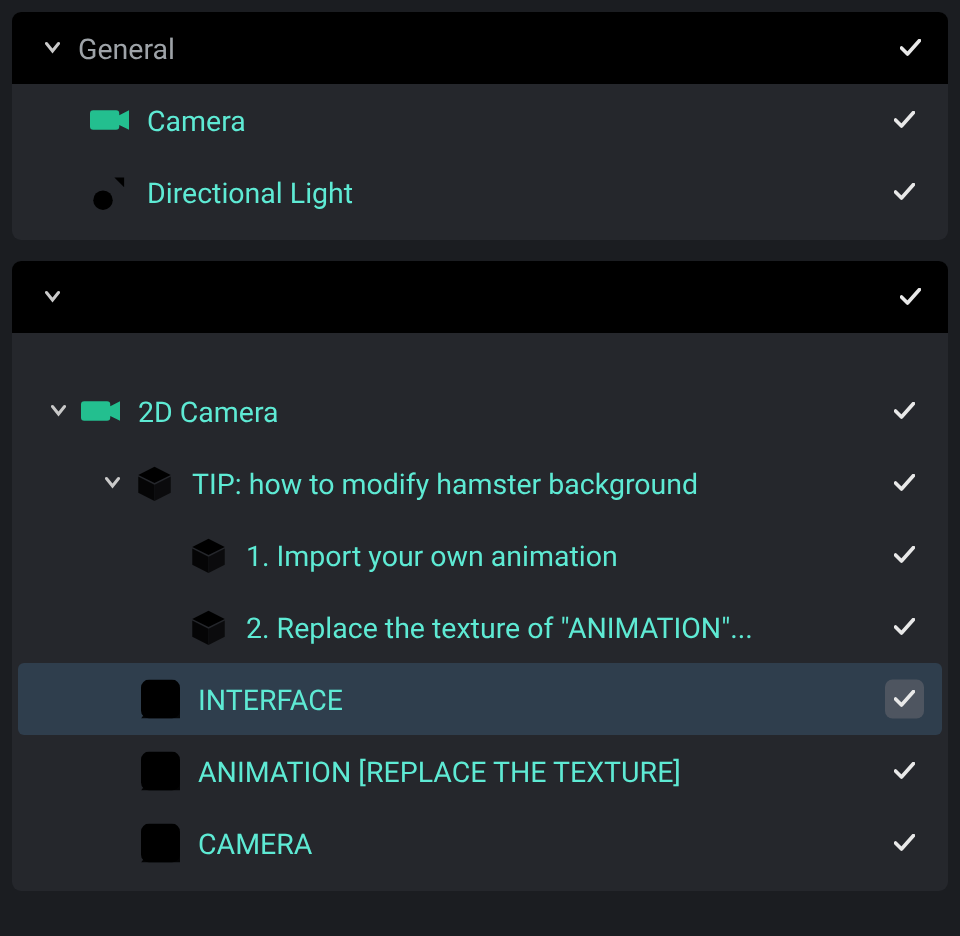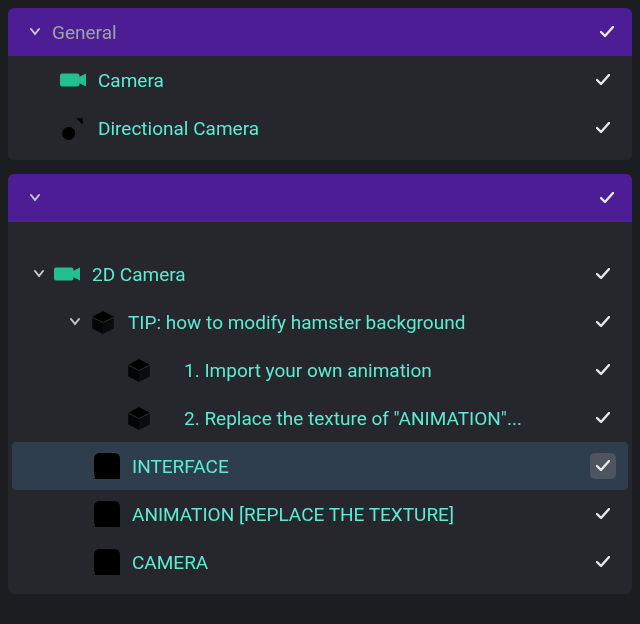--- a/index.html
+++ b/index.html
@@ -19,21 +19,21 @@
     background: #25272c;
     border-radius: 6px;
     margin-bottom: 14px;
     padding-bottom: 8px;
   }
   .section-header {
     display: flex;
     align-items: center;
     height: 48px;
     padding: 0 12px 0 20px;
-    background: #4c1d95;
+    background: #000000;
     border-radius: 6px 6px 0 0;
     color: #9ea3a8;
     font-size: 19px;
     cursor: pointer;
   }
   .section-header .chev { margin-right: 10px; }
   .row {
     display: flex;
     align-items: center;
     height: 48px;
@@ -84,21 +84,21 @@
   .check.boxed {
     background: #4e5560;
   }
   .check svg { width: 14px; height: 12px; }
 
   
   .pad-0 { padding-left: 20px; margin-top: 28px; }
   .pad-1 { padding-left: 48px; }
   .pad-2 { padding-left: 56px; }
   .pad-3 { padding-left: 82px; }
-  .pad-4 { padding-left: 114px; gap: 20px; }
+  .pad-4 { padding-left: 114px; }
 
   .row .chev { margin-right: 8px; }
 
   
   .ico-camera svg { fill: #23bf8f; }
 </style>
 </head>
 <body>
 
 <svg width="0" height="0" style="position:absolute">
@@ -162,21 +162,21 @@
           </svg>
         </span>
     </div>
 
     <div class="row pad-1">
       <span class="icon ico-light">
           <svg viewBox="0 0 24 24">
             <use href="#svg-light"></use>
           </svg>
         </span>
-      <span class="label">Directional Camera</span>
+      <span class="label">Directional Light</span>
       <span class="spacer"></span>
       <span class="check">
           <svg viewBox="0 0 14 12">
             <use href="#svg-check"></use>
           </svg>
         </span>
     </div>
   </div>
 
   <div class="section">

